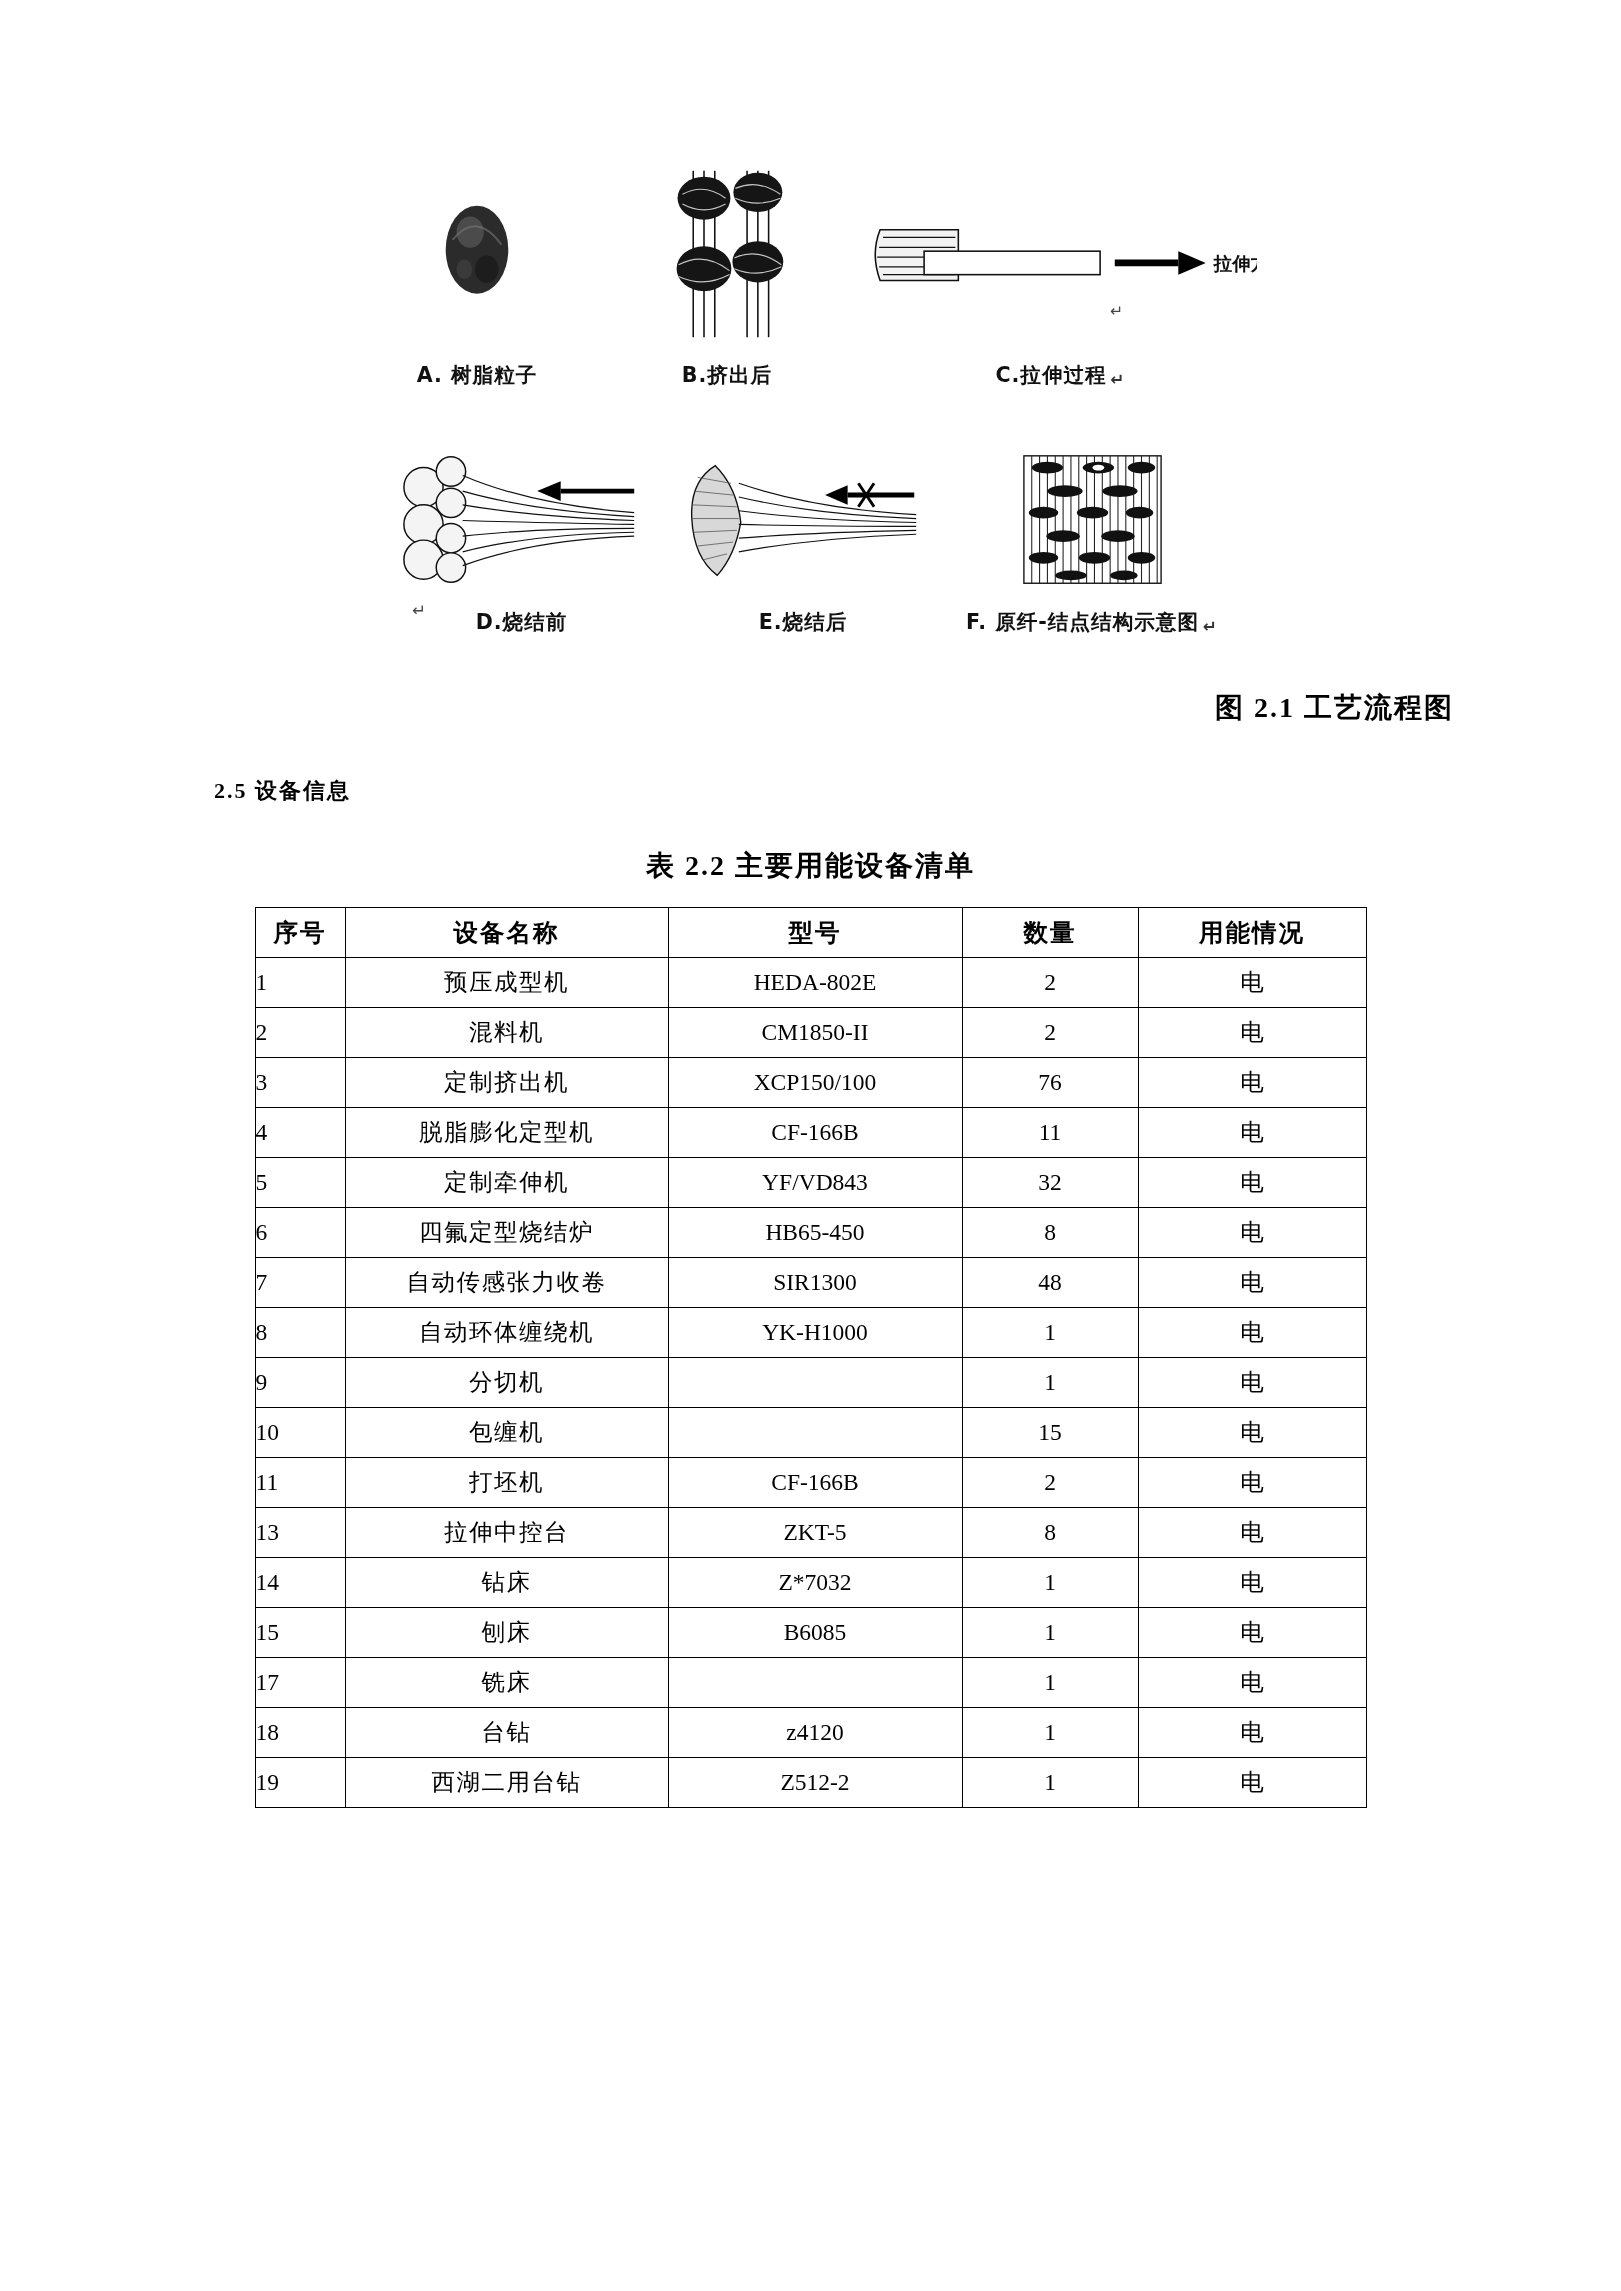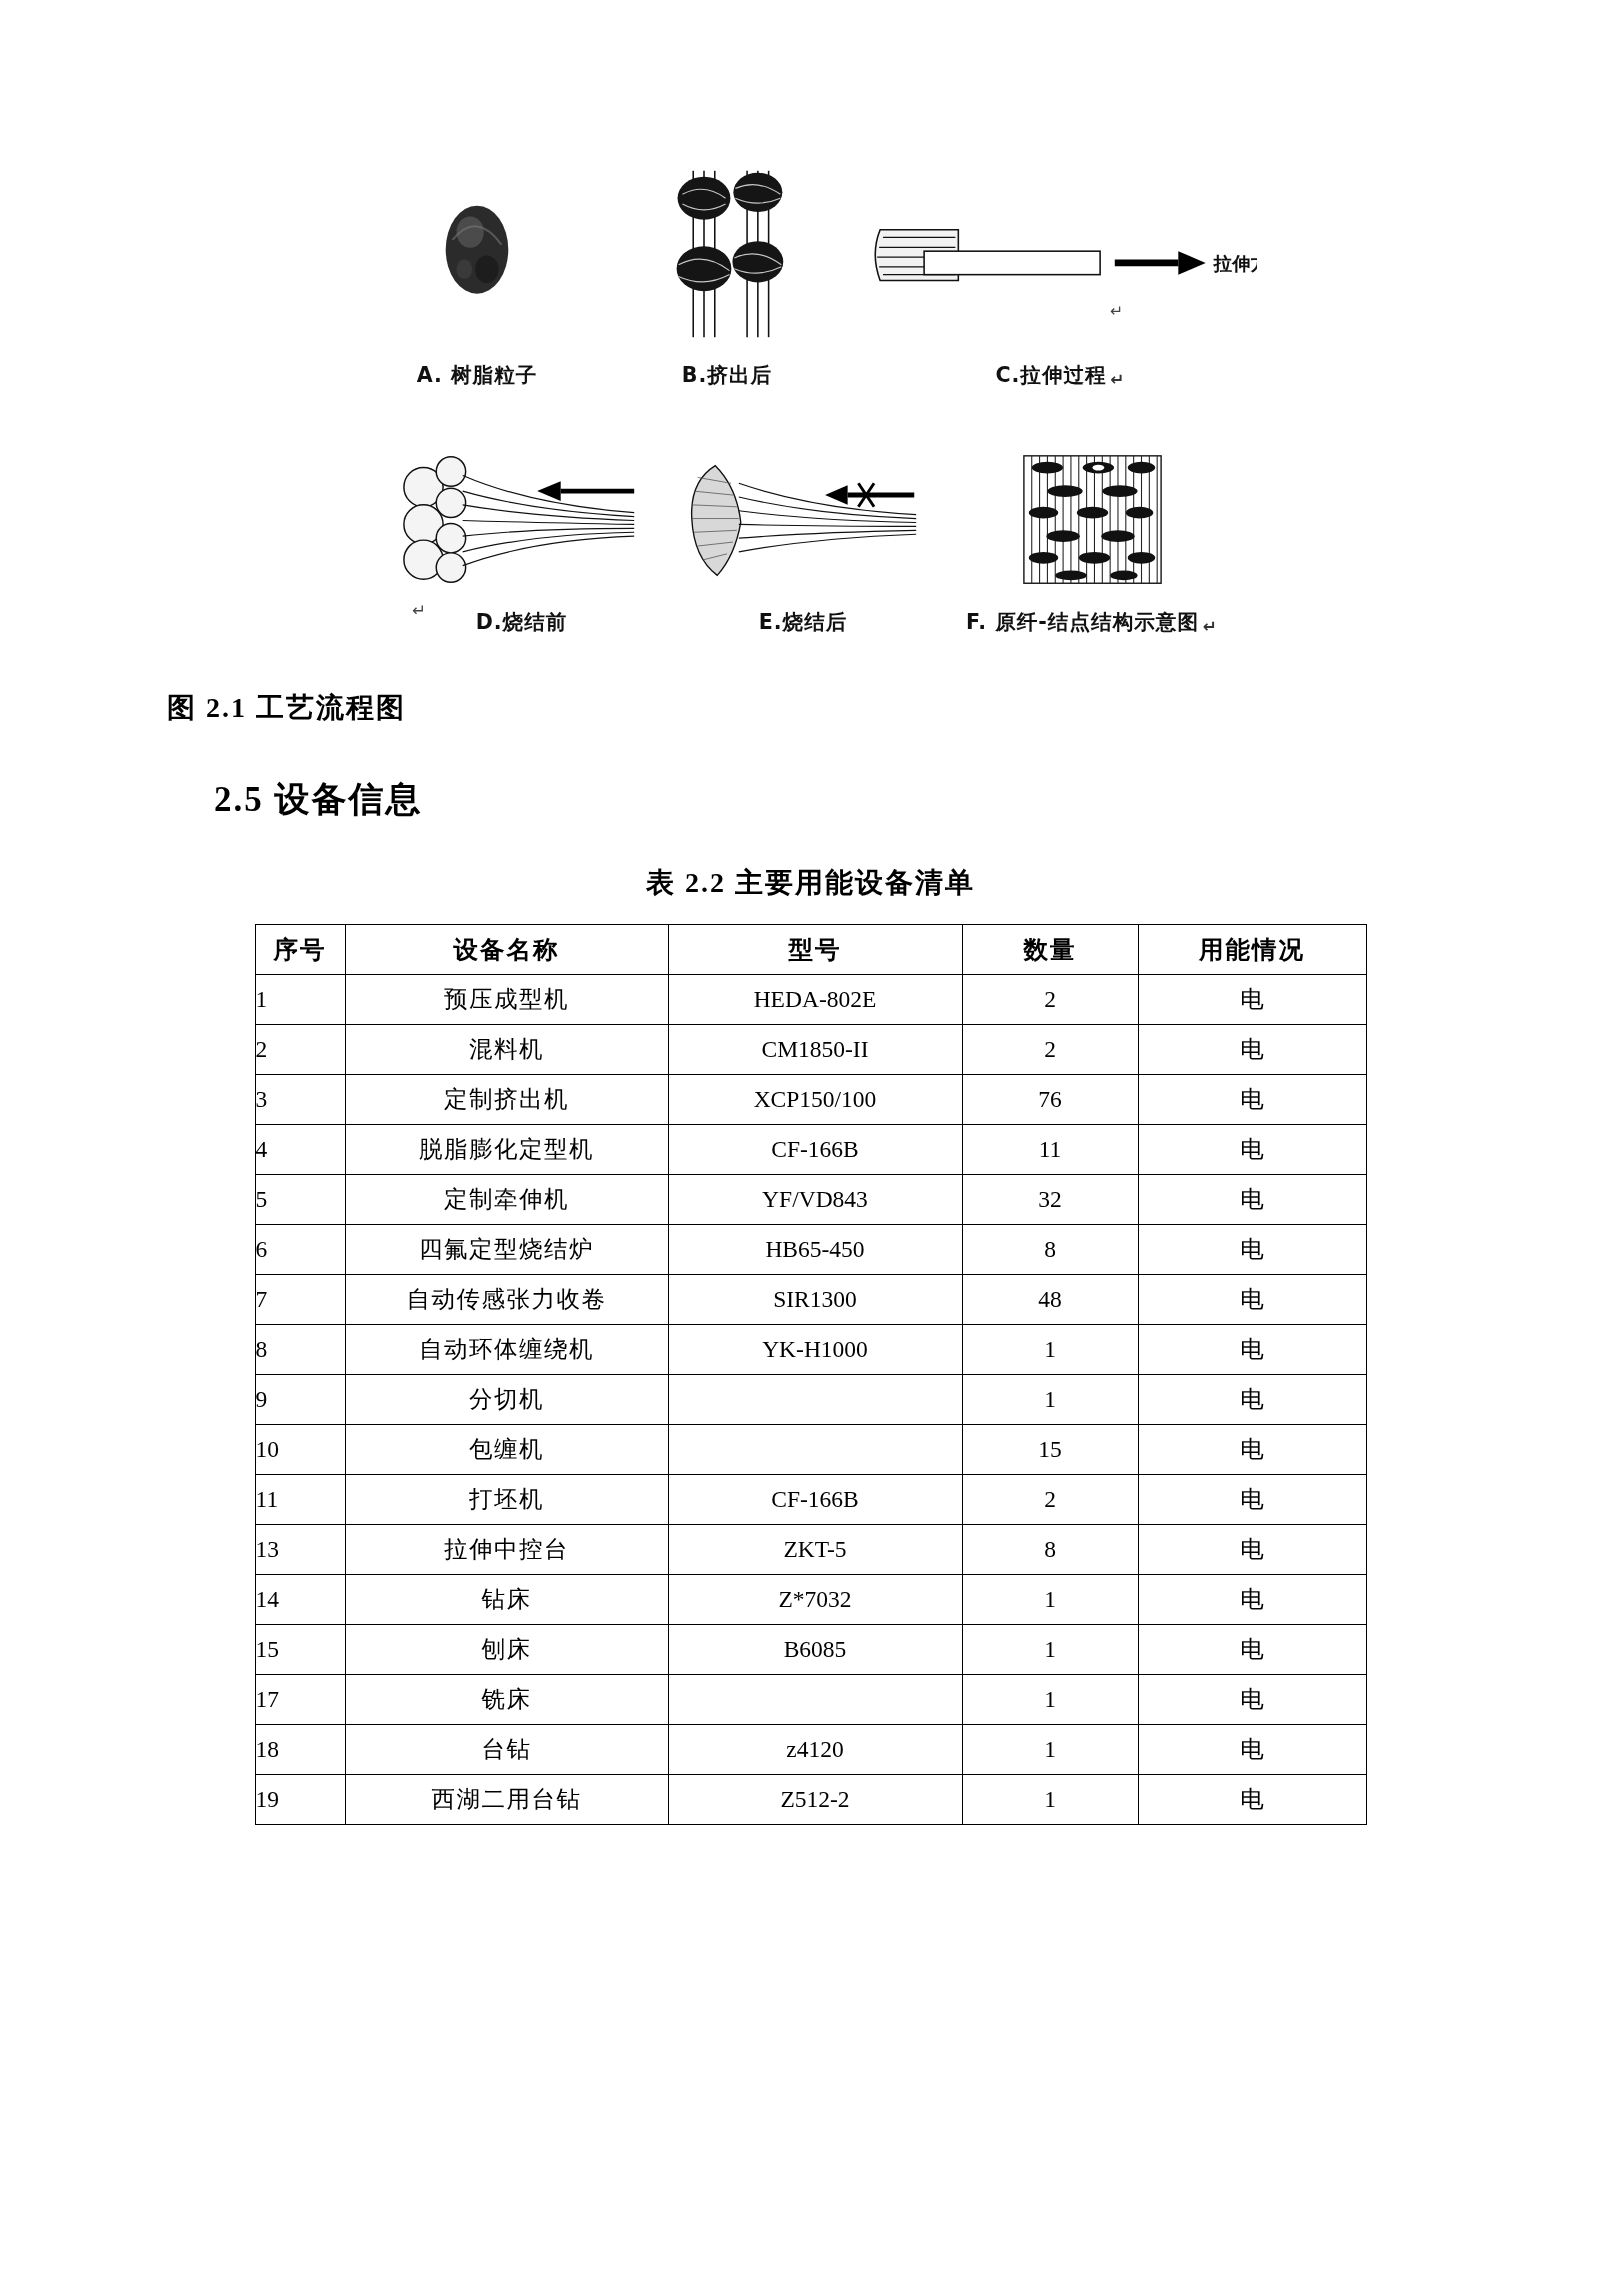--- a/index.html
+++ b/index.html
@@ -72,30 +72,30 @@
     position: absolute;
     left: 412px;
     top: 453px;
     font-family: "DejaVu Sans", sans-serif;
     font-size: 16.7px;
     color: #444;
   }
 
   
   .fig-title {
-    text-align: left;
+    text-align: right;
     font-size: 28px;
     font-weight: bold;
     margin-top: 53px;
     letter-spacing: 2px;
   }
 
   
   .section-heading {
-    font-size: 35px;
+    font-size: 22px;
     font-weight: bold;
     margin-top: 49px;
     margin-left: 47px;
     letter-spacing: 2px;
   }
 
   
   .table-title {
     text-align: center;
     font-size: 28px;

